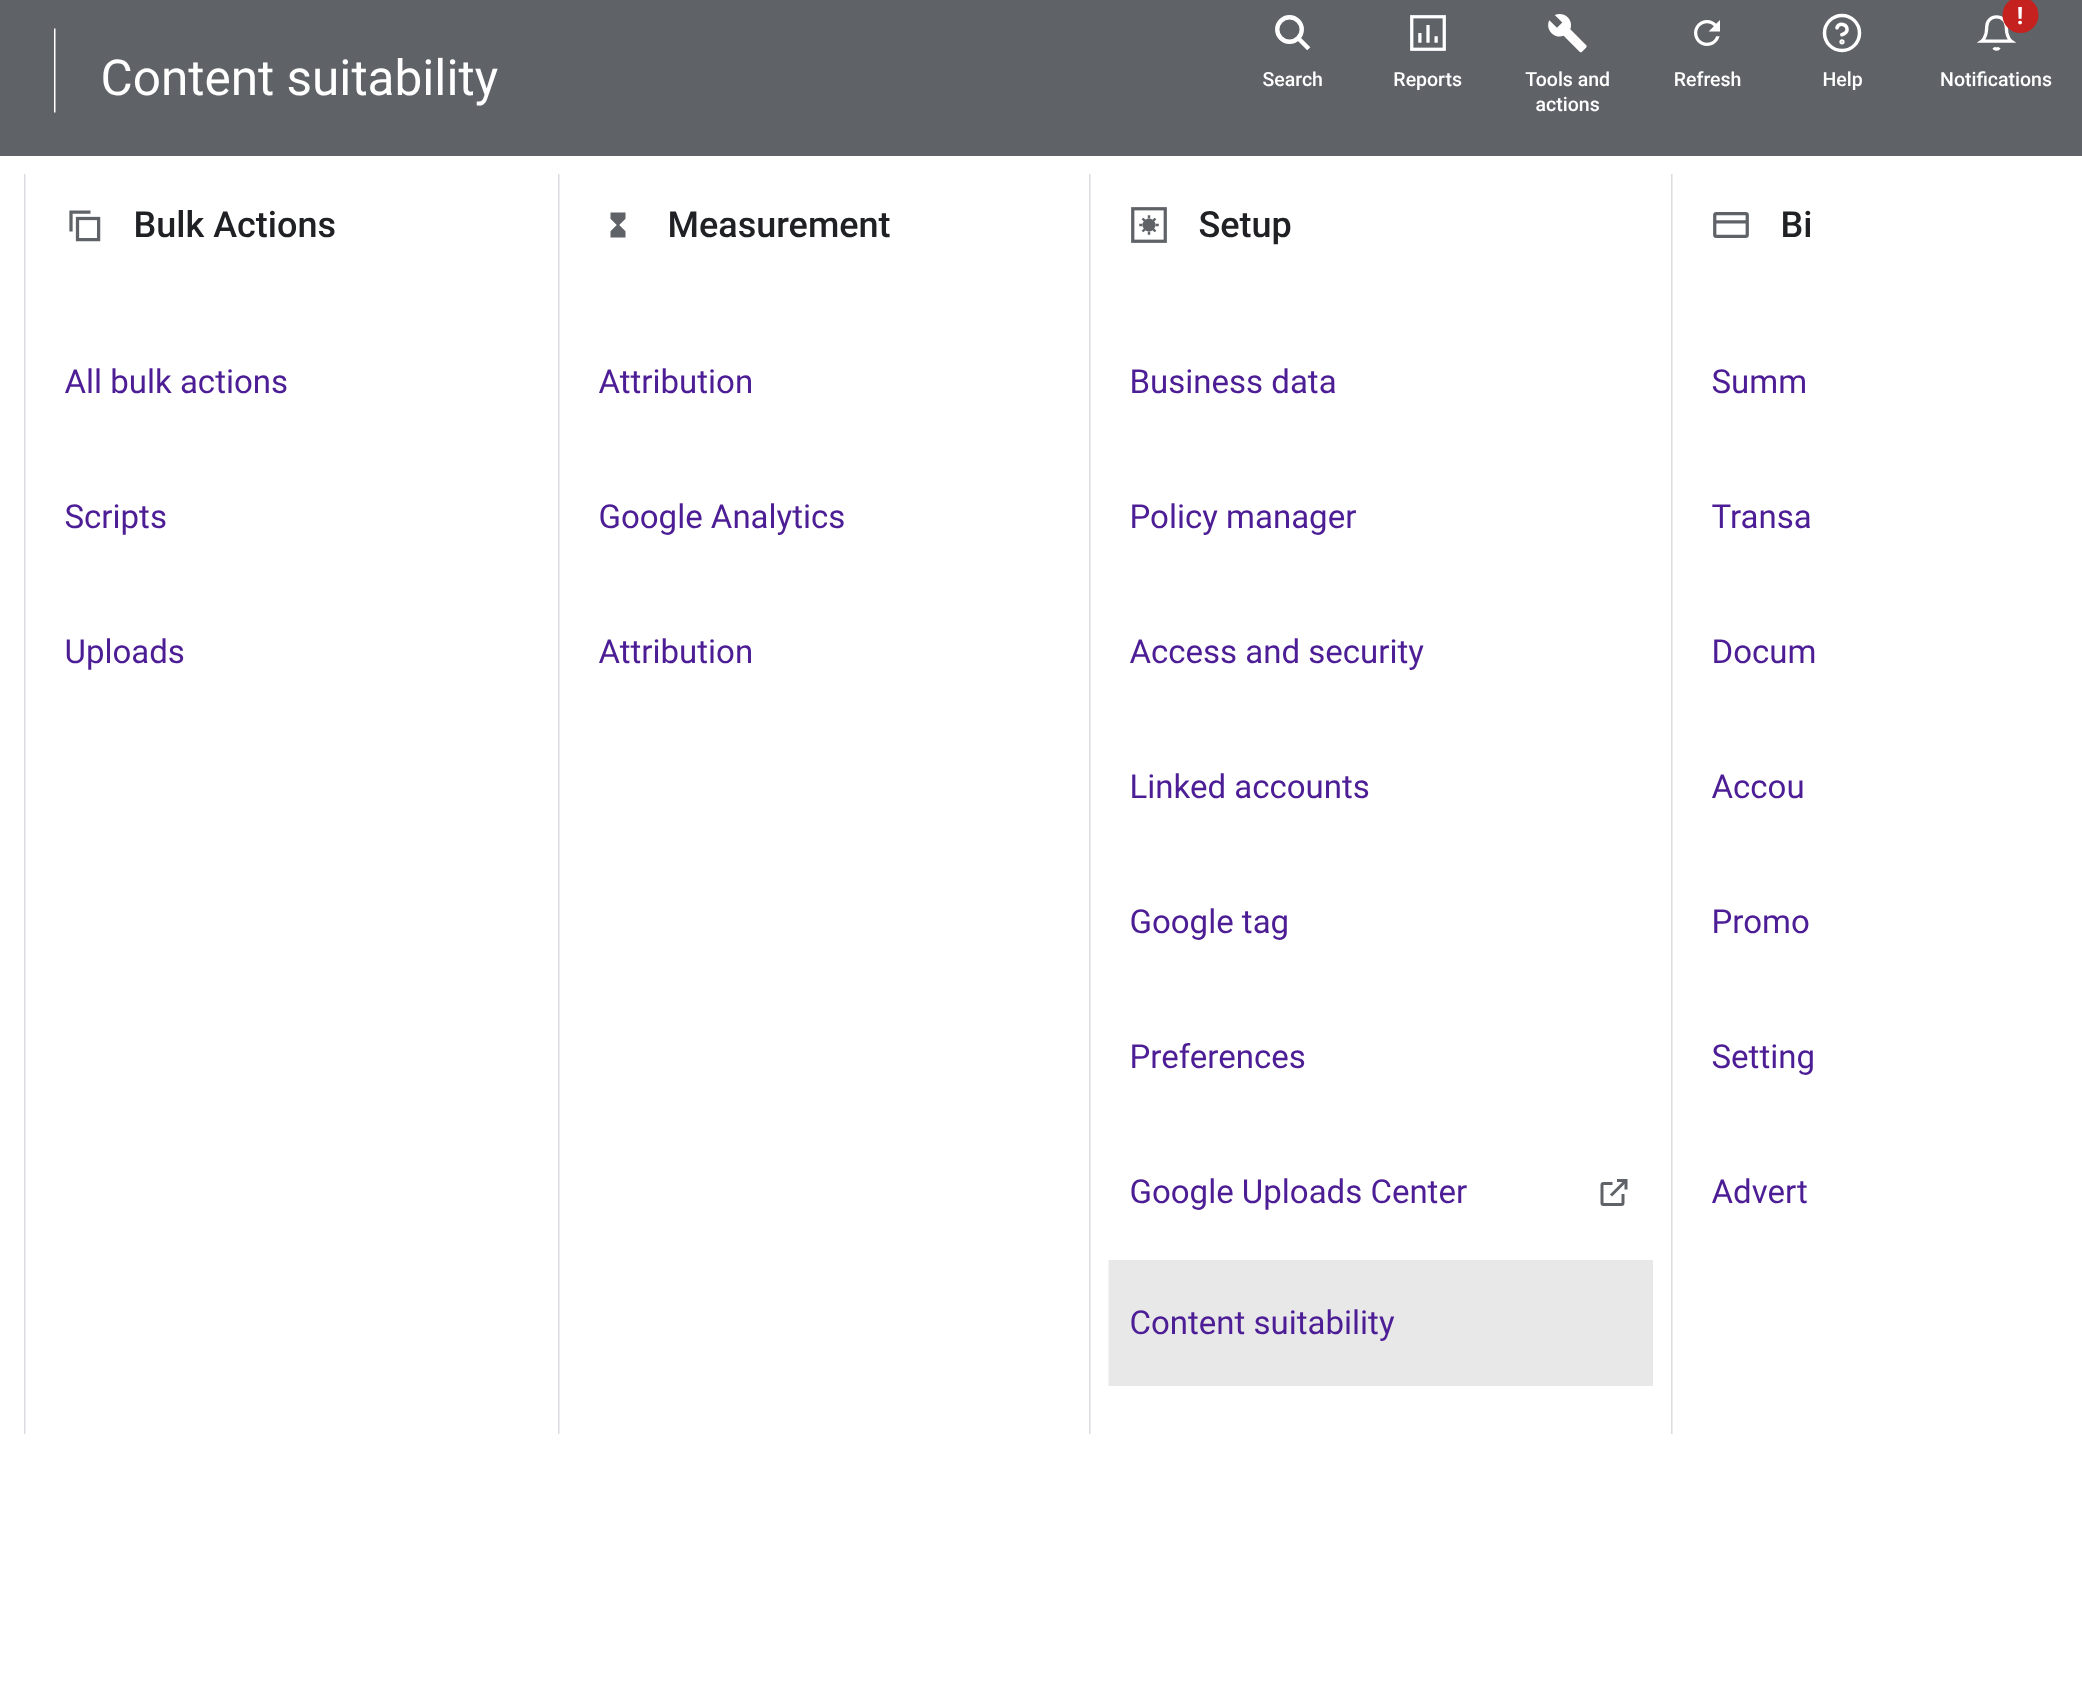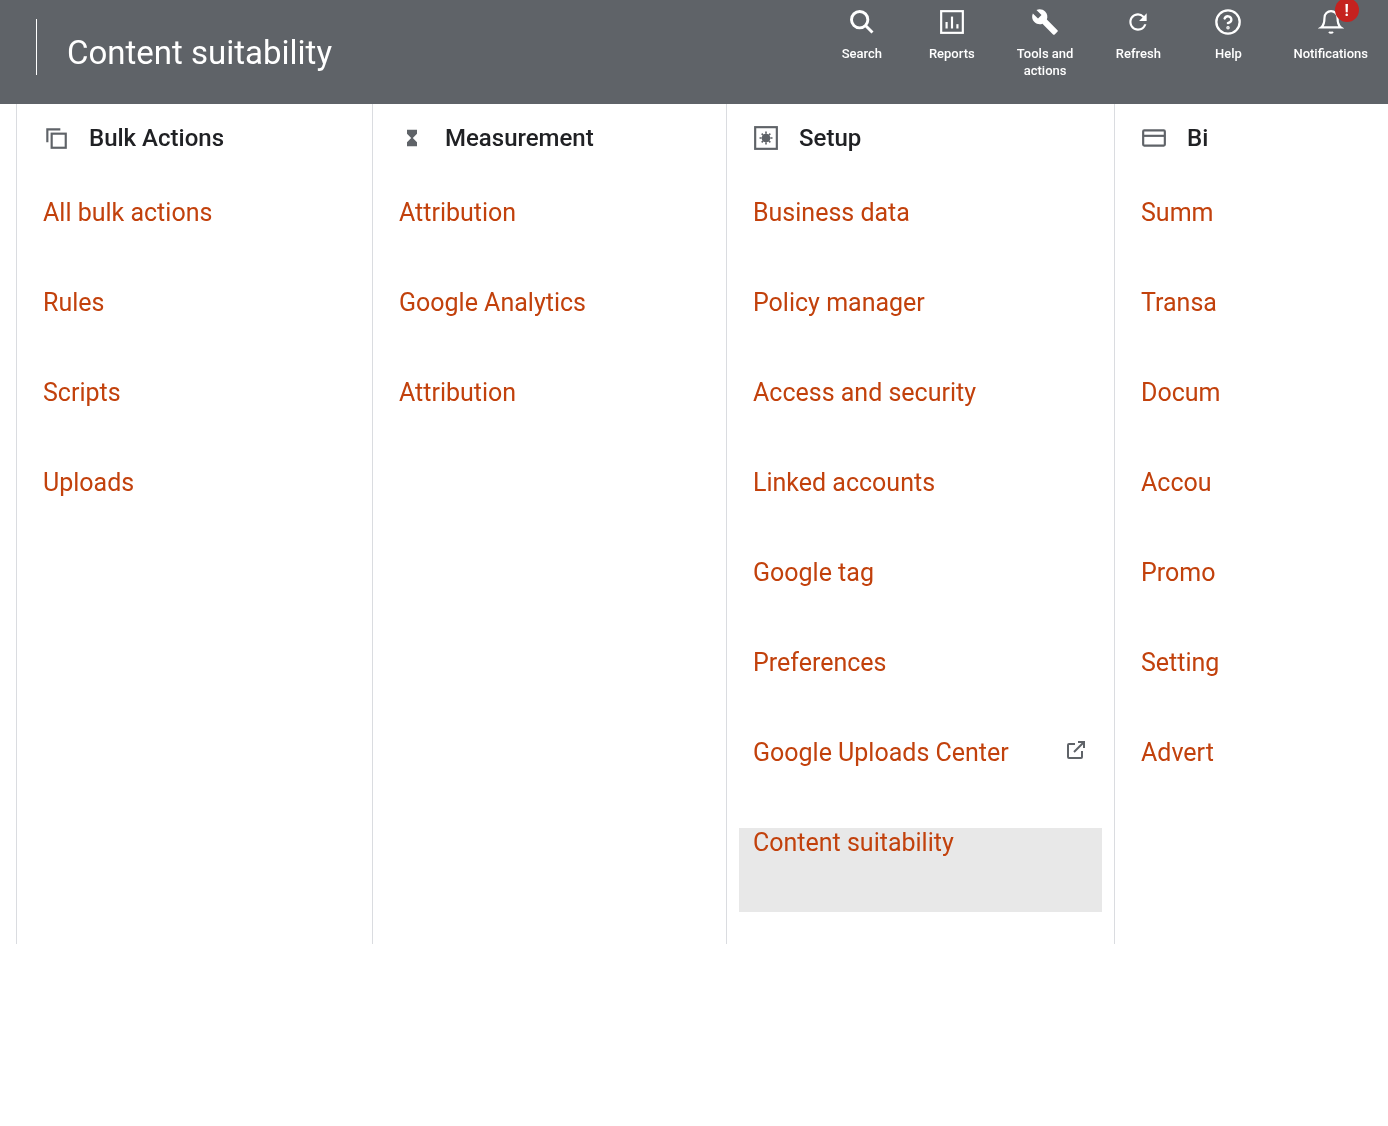--- a/index.html
+++ b/index.html
@@ -77,20 +77,21 @@
       border-radius: 50%;
       display: flex;
       align-items: center;
       justify-content: center;
       font-size: 16px;
       font-weight: bold;
       color: #fff;
     }
     .menu-container {
       display: flex;
+      padding-top: 12px;
     }
     .menu-column {
       border-left: 1.5px solid #dadce0;
       padding: 20px 0 0 0;
       min-height: 840px;
     }
     .menu-column:nth-child(1) {
       width: 356px;
       margin-left: 16px;
     }
@@ -120,23 +121,23 @@
     }
     .column-header-title {
       font-size: 24px;
       font-weight: 500;
       color: #202124;
     }
     .menu-item {
       padding: 0 26px;
       height: 90px;
       display: flex;
-      align-items: flex-start;
-      font-size: 25px;
-      color: #c2410c;
+      align-items: center;
+      font-size: 22px;
+      color: #4c1d95;
       cursor: pointer;
       position: relative;
     }
     .menu-item.selected {
       background: #e8e8e8;
       margin: 0 12px 0 12px;
       padding: 0 14px;
       height: 84px;
     }
     .external-icon {
@@ -227,23 +228,20 @@
       <div class="column-header-icon">
         <svg viewBox="0 0 24 24" width="26" height="26" fill="none" stroke="#5f6368" stroke-width="2">
           <rect x="8" y="8" width="13" height="13"></rect>
           <path d="M4 16V4h12"></path>
         </svg>
       </div>
       <div class="column-header-title">Bulk Actions</div>
     </div>
     <div class="menu-item">
         <span>All bulk actions</span>
-      </div>
-    <div class="menu-item">
-        <span>Rules</span>
       </div>
     <div class="menu-item">
         <span>Scripts</span>
       </div>
     <div class="menu-item">
         <span>Uploads</span>
       </div>
   </div>
 
   <div class="menu-column">

